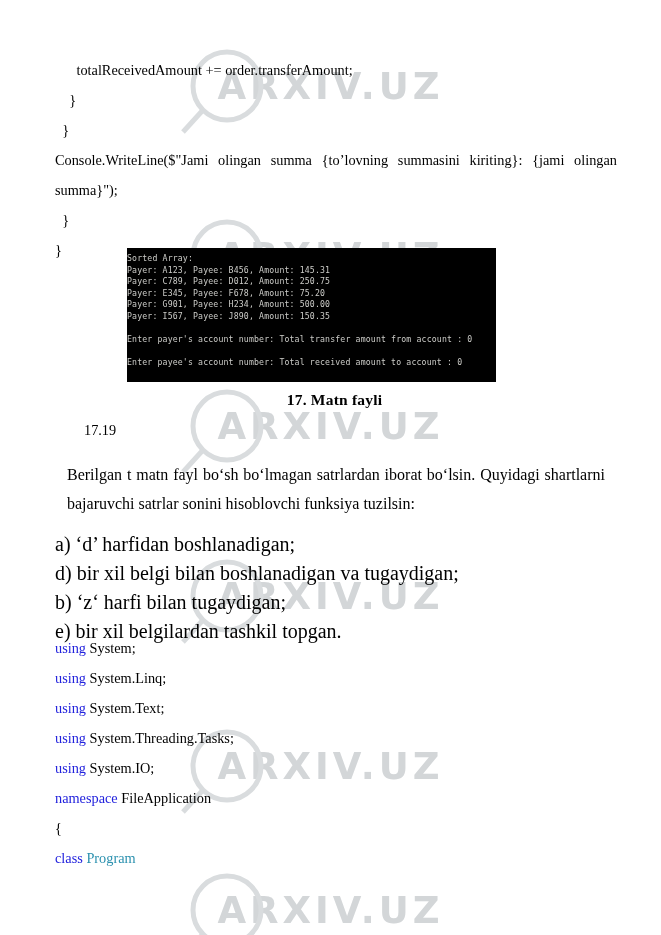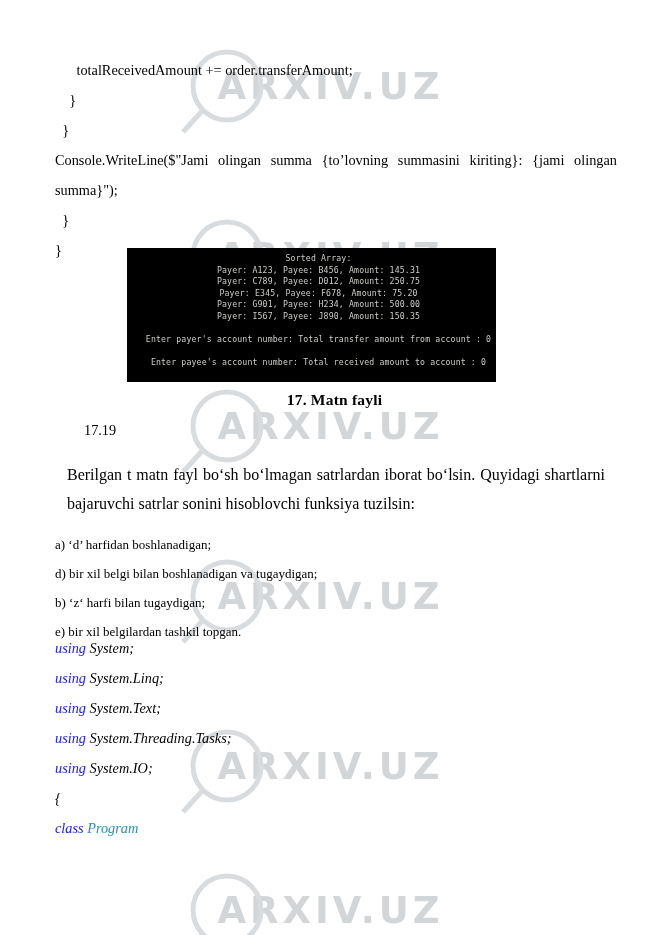--- a/index.html
+++ b/index.html
@@ -87,22 +87,21 @@
   #terminal-figure {
     position: absolute;
     left: 127px;
     top: 248px;
     width: 369px;
     height: 134px;
     background: #000000;
     overflow: hidden;
   }
   #terminal-screen {
-    padding: 5px 0 0 14px;
-    text-align: center;
+    padding: 5px 0 0 0;
   }
   .term-line {
     font-family: "DejaVu Sans Mono", "Liberation Mono", monospace;
     font-size: 8.2px;
     line-height: 11.6px;
     color: #ccccc8;
     white-space: pre;
     letter-spacing: 0.15px;
   }
   .term-blank {
@@ -137,32 +136,31 @@
     width: 562px;
   }
   .task-para {
     font-size: 16px;
     line-height: 29px;
     text-align: justify;
     text-justify: inter-word;
     margin: 12px;
   }
   .task-item {
-    font-size: 13px;
+    font-size: 20px;
     line-height: 29px;
     margin: 0;
     white-space: pre;
   }
 
   #code-block {
     position: absolute;
     left: 55px;
     top: 633px;
     width: 562px;
-    font-style: italic;
   }
 </style>
 </head>
 <body>
 
 <div id="watermark-layer">
   <div class="watermark" style="top:38px">
     <div class="wm-inner">
       <svg class="wm-glass" width="100" height="100" viewBox="0 0 100 100">
         <circle cx="56" cy="42" r="34" fill="none" stroke="#d9dcde" stroke-width="5"></circle>
@@ -255,17 +253,18 @@
     <p class="task-item">b) ‘z‘ harfi bilan tugaydigan;</p>
     <p class="task-item">e) bir xil belgilardan tashkil topgan.</p>
   </div>
 
   <div id="code-block">
     <div class="codeline"><span class="kw-blue">using</span><span> System;</span></div>
     <div class="codeline"><span class="kw-blue">using</span><span> System.Linq;</span></div>
     <div class="codeline"><span class="kw-blue">using</span><span> System.Text;</span></div>
     <div class="codeline"><span class="kw-blue">using</span><span> System.Threading.Tasks;</span></div>
     <div class="codeline"><span class="kw-blue">using</span><span> System.IO;</span></div>
+    <div class="codeline"><span class="kw-blue">namespace</span><span> FileApplication</span></div>
     <div class="codeline"><span>{</span></div>
     <div class="codeline"><span class="kw-blue">class</span><span> </span><span class="kw-teal">Program</span></div>
   </div>
 
 </div>
 
 </body></html>

